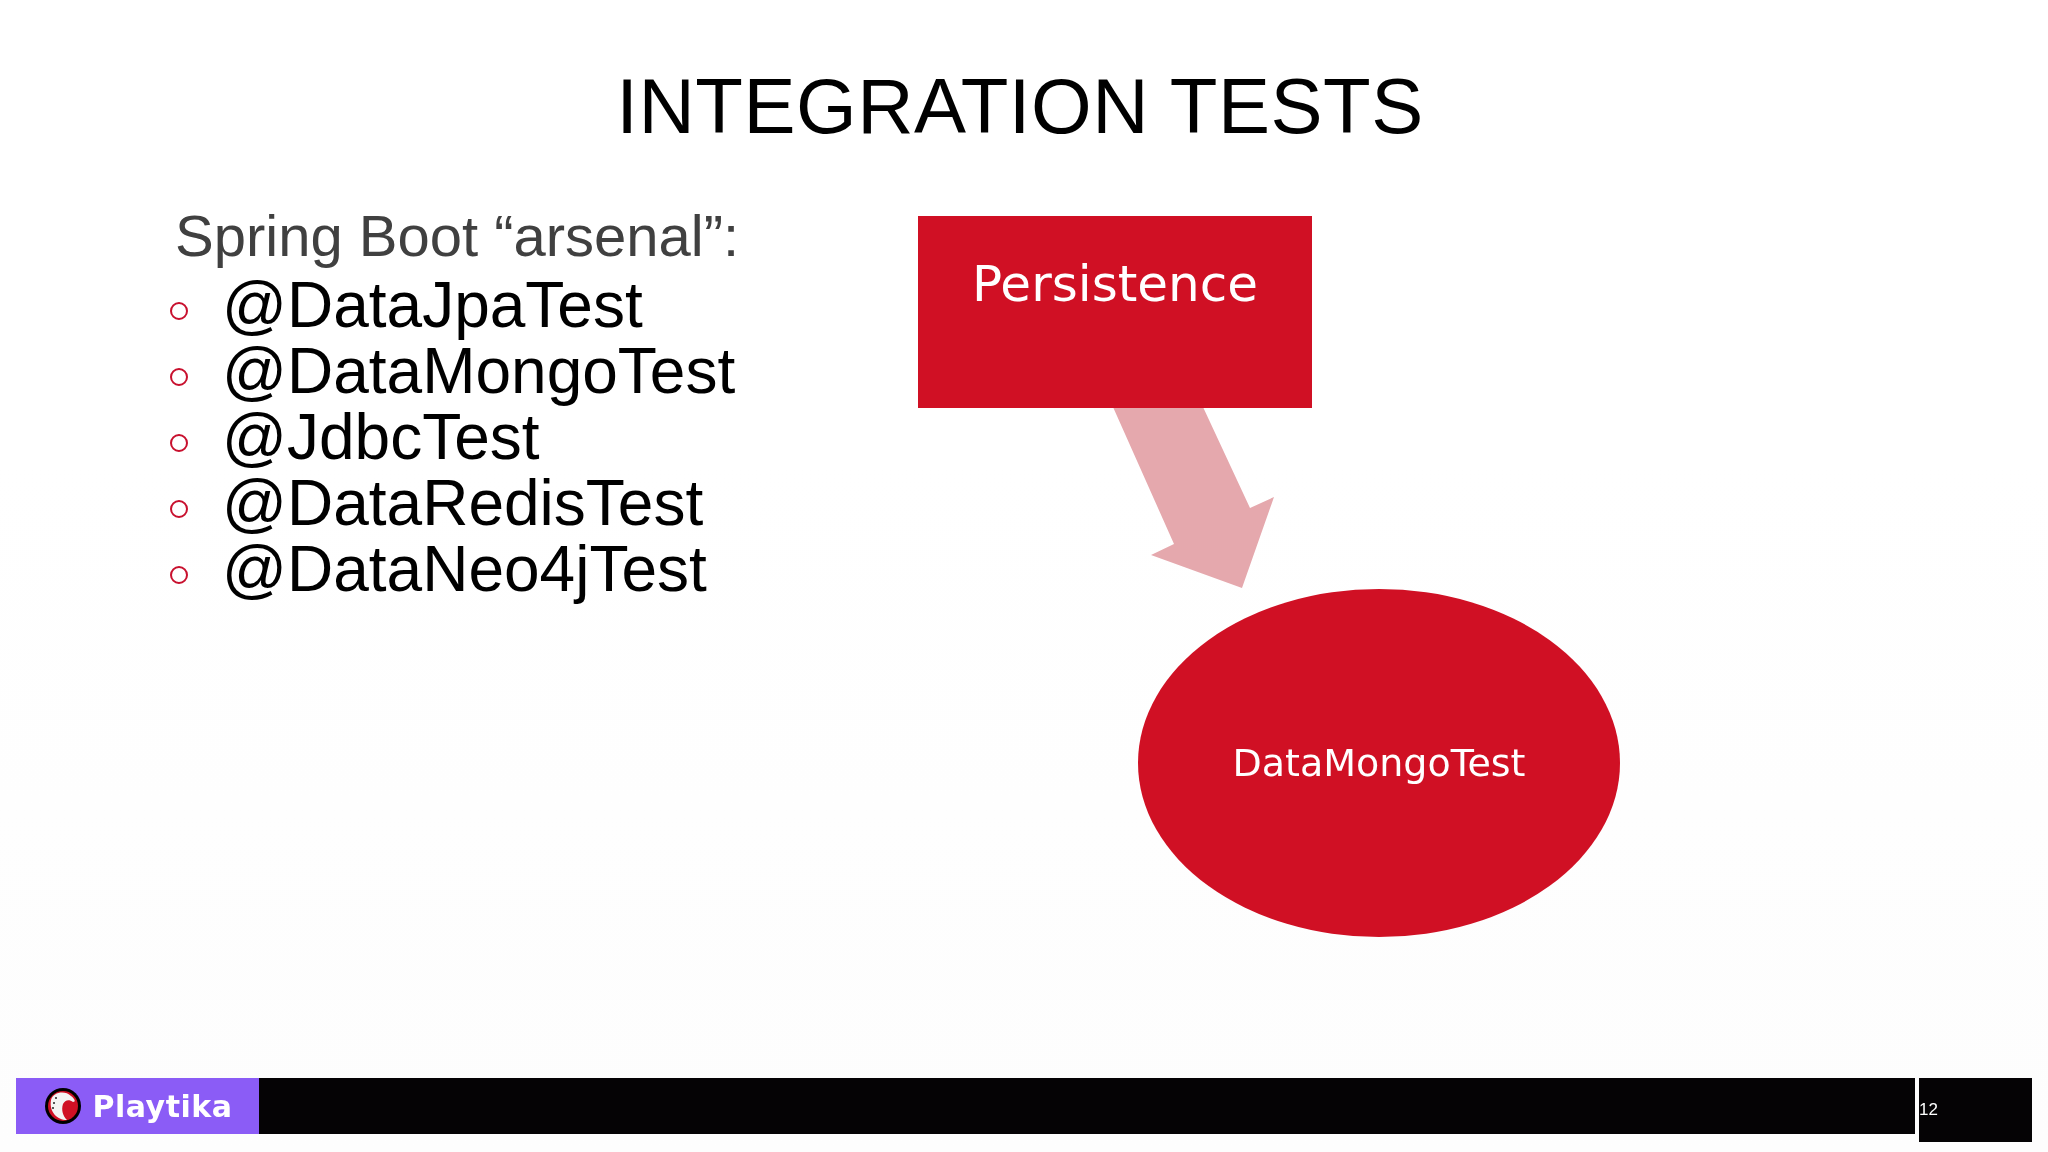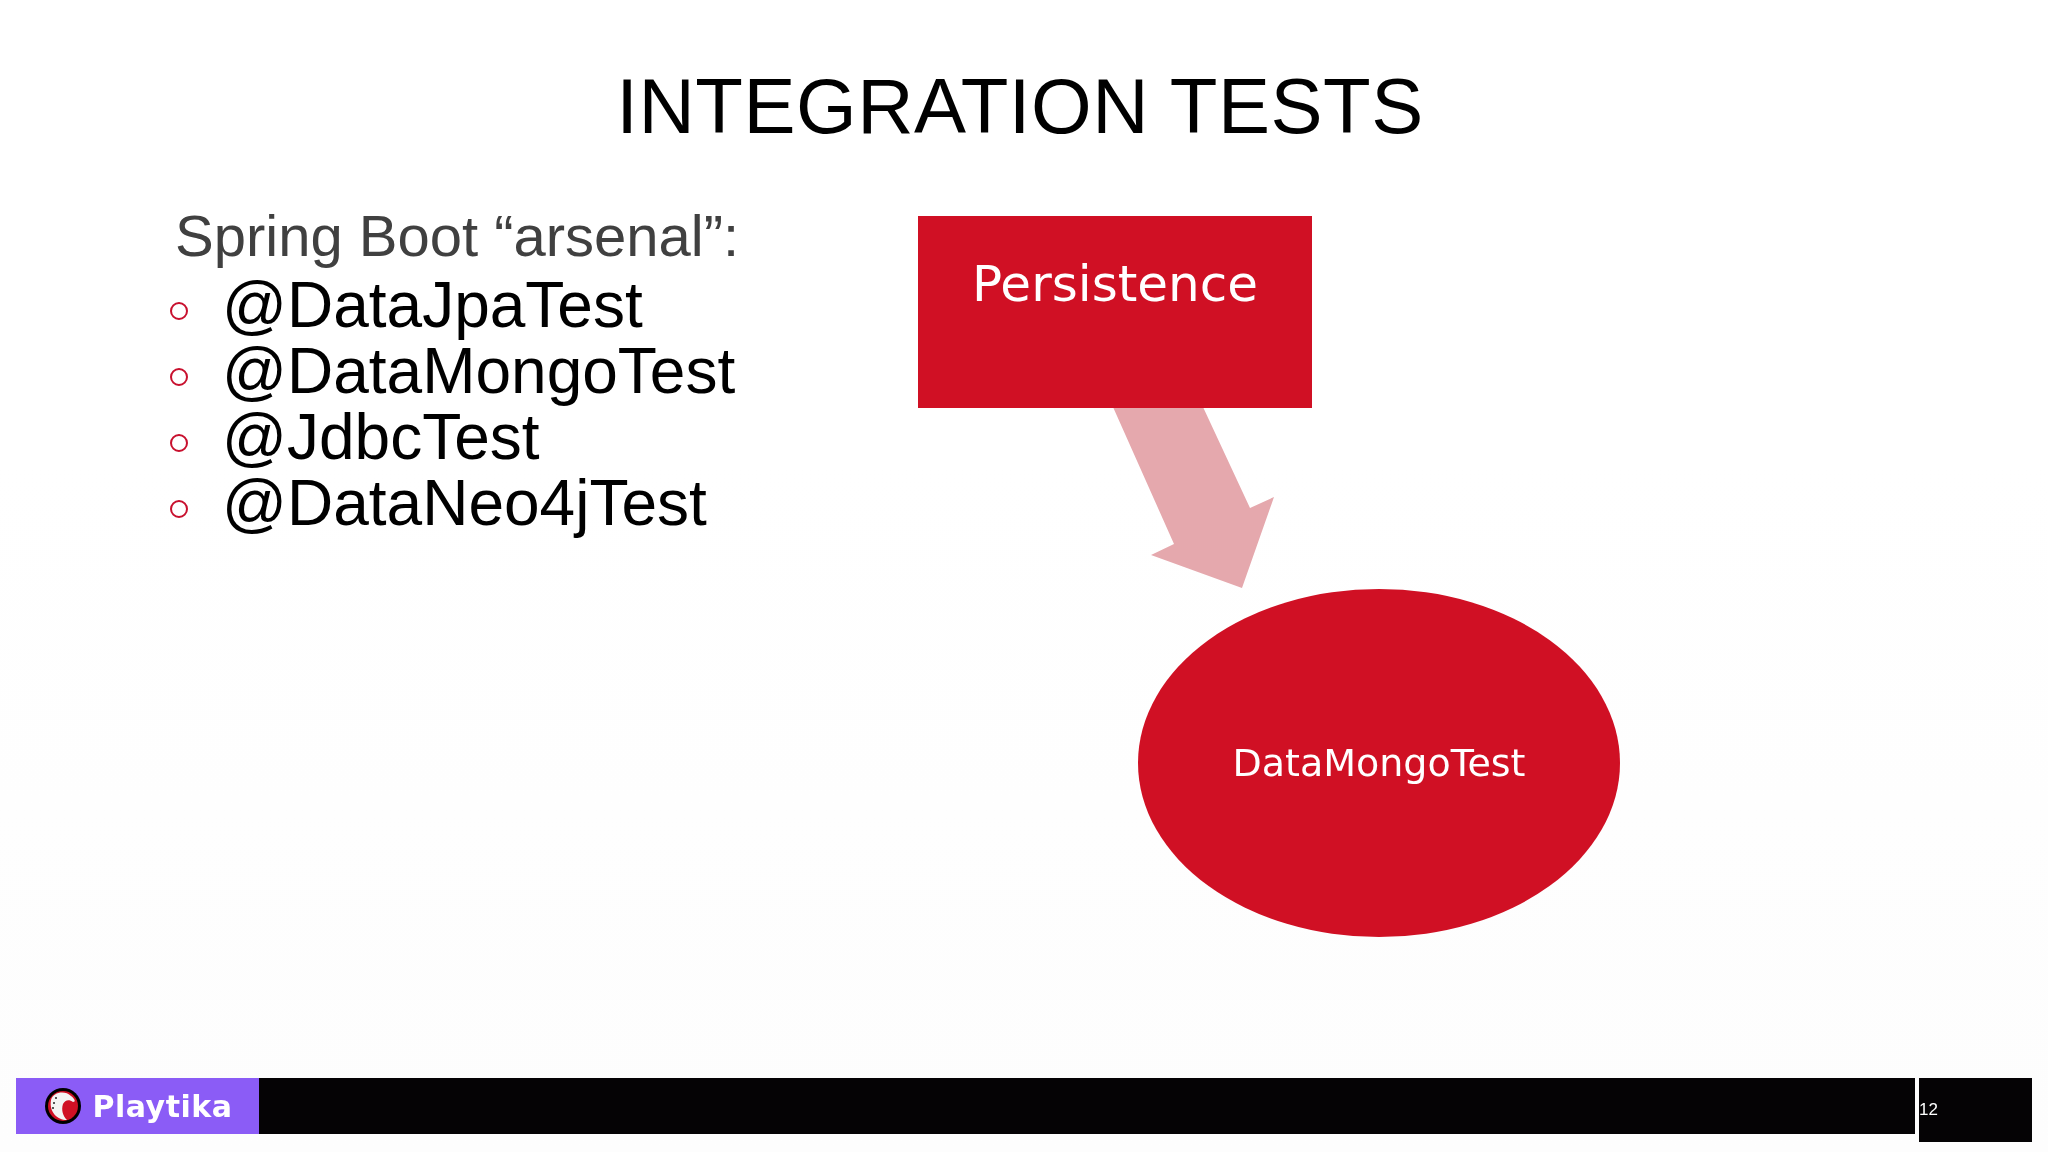--- a/index.html
+++ b/index.html
@@ -86,20 +86,24 @@
     <li>
       <span class="bullet-mark"></span>
       <span>@DataMongoTest</span>
     </li>
     <li>
       <span class="bullet-mark"></span>
       <span>@JdbcTest</span>
     </li>
     <li>
       <span class="bullet-mark"></span>
+      <span>@DataRedisTest</span>
+    </li>
+    <li>
+      <span class="bullet-mark"></span>
       <span>@DataNeo4jTest</span>
     </li>
   </ul>
 </div>
 
 <svg class="arrow-svg" width="2048" height="1152">
   <polygon points="1113,407 1203,407 1250,508 1274,497 1242,588 1151,555 1174,544" fill="#e5a8ad"></polygon>
 </svg>
 
 <div class="persistence-box">

